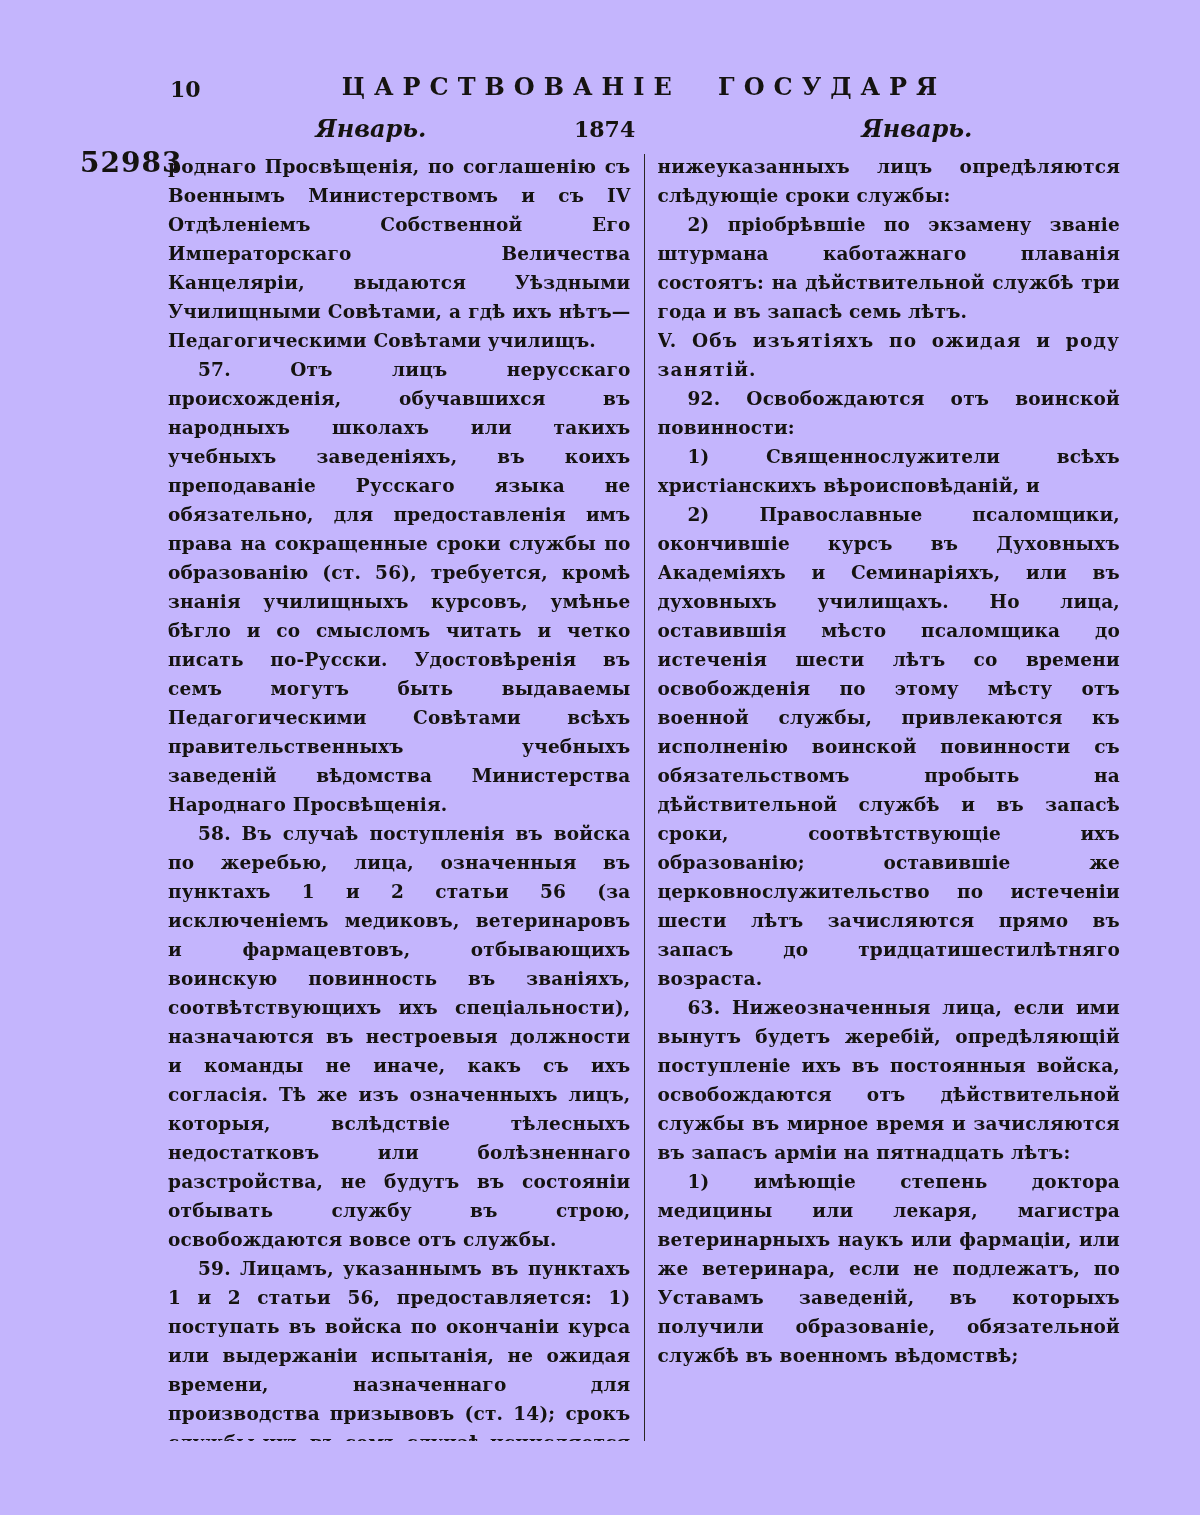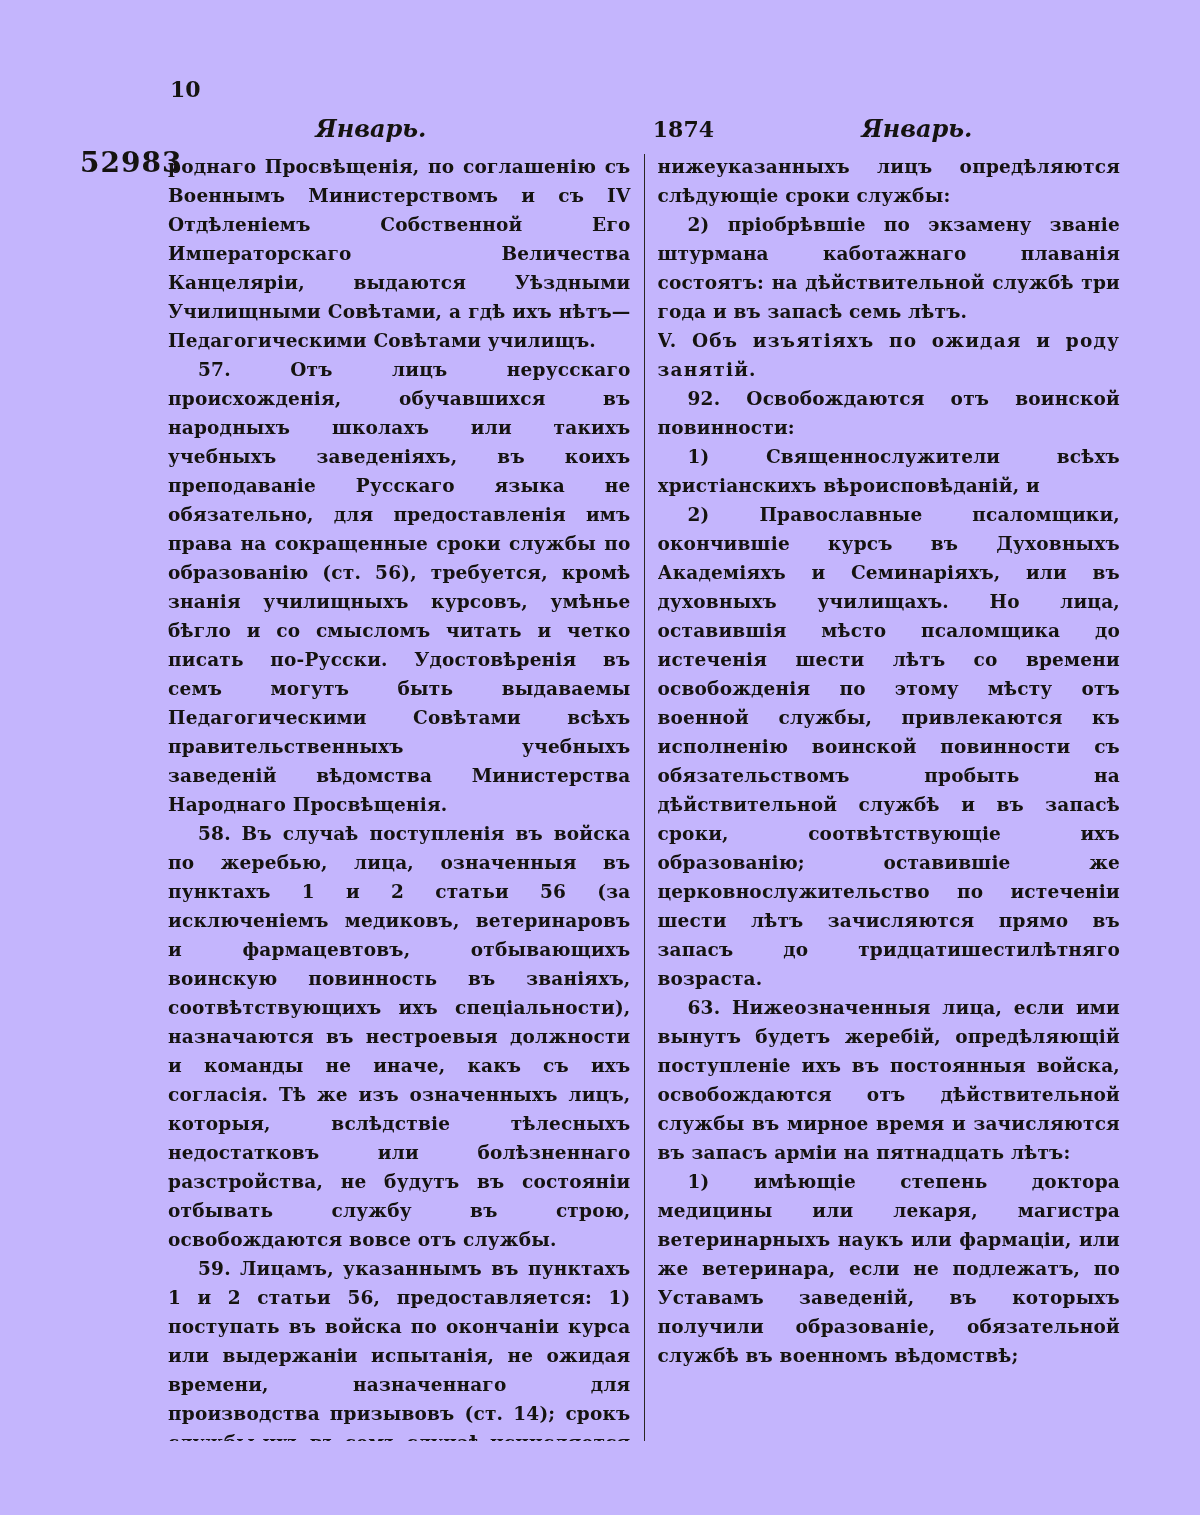--- a/index.html
+++ b/index.html
@@ -48,21 +48,21 @@
   }
   .sub-month {
     flex: 1;
     text-align: center;
     font-size: 24px;
     font-weight: bold;
     font-style: italic;
   }
   .sub-year {
     width: 140px;
-    text-align: right;
+    text-align: left;
     font-size: 22px;
     font-weight: bold;
     font-style: normal;
   }
   .act-number {
     position: absolute;
     left: 80px;
     top: 146px;
     font-size: 28px;
     font-weight: bold;
@@ -103,20 +103,21 @@
     letter-spacing: 1.2px;
   }
 </style>
 </head>
 <body>
 
 <div class="page">
 
   <div class="header">
     <div class="page-number">10</div>
+    <div class="running-title">ЦАРСТВОВАНІЕ ГОСУДАРЯ</div>
   </div>
 
   <div class="subheader">
     <span class="sub-month">Январь.</span>
     <span class="sub-year">1874</span>
     <span class="sub-month">Январь.</span>
   </div>
 
   <div class="act-number">52983</div>
 

